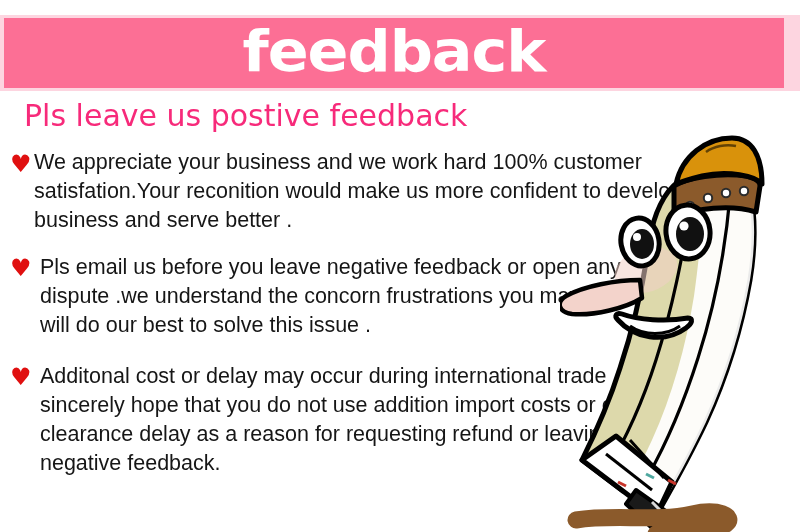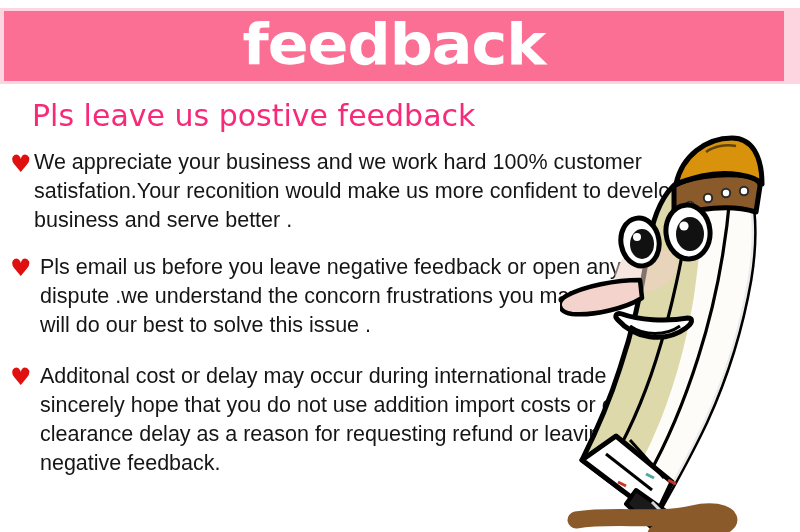--- a/index.html
+++ b/index.html
@@ -15,21 +15,21 @@
     width: 800px;
     height: 532px;
     background: #ffffff;
     overflow: hidden;
   }
 
   
   #banner {
     position: absolute;
     left: 0;
-    top: 8px;
+    top: 15px;
     width: 800px;
     height: 76px;
     background: #fdd5e0;
     box-sizing: border-box;
     padding: 3px 16px 3px 4px;
   }
   #banner-inner {
     width: 100%;
     height: 100%;
     background: #fc6f95;
@@ -46,21 +46,21 @@
     line-height: 1;
     position: relative;
     top: -2px;
     transform: scaleX(1.06);
     transform-origin: center;
   }
 
   
   #subtitle {
     position: absolute;
-    left: 32px;
+    left: 24px;
     top: 100px;
     color: #f72a7a;
     font-family: "DejaVu Sans", sans-serif;
     font-size: 30px;
     font-weight: normal;
     line-height: 1.05;
     white-space: nowrap;
   }
 
   

